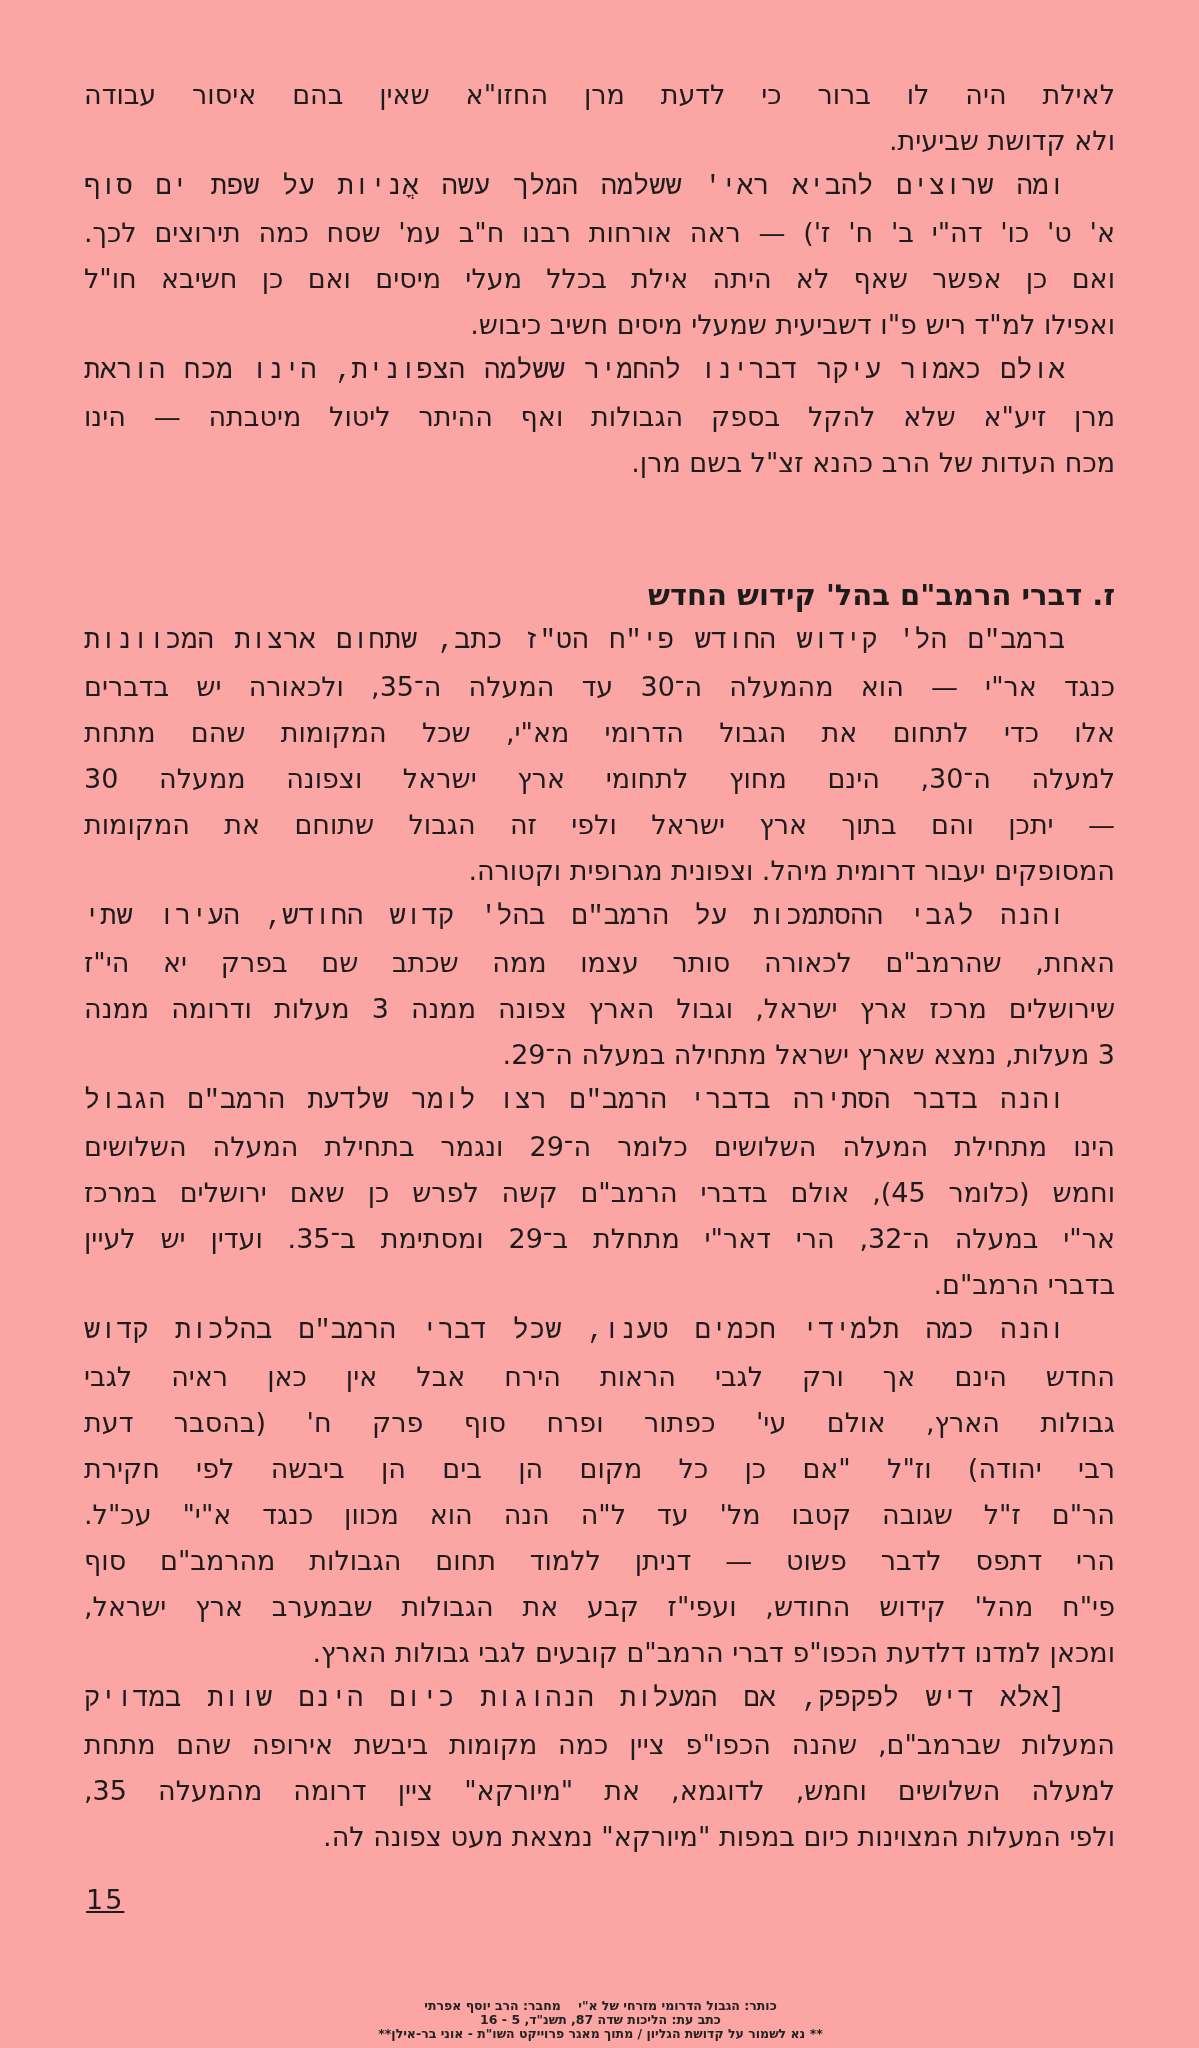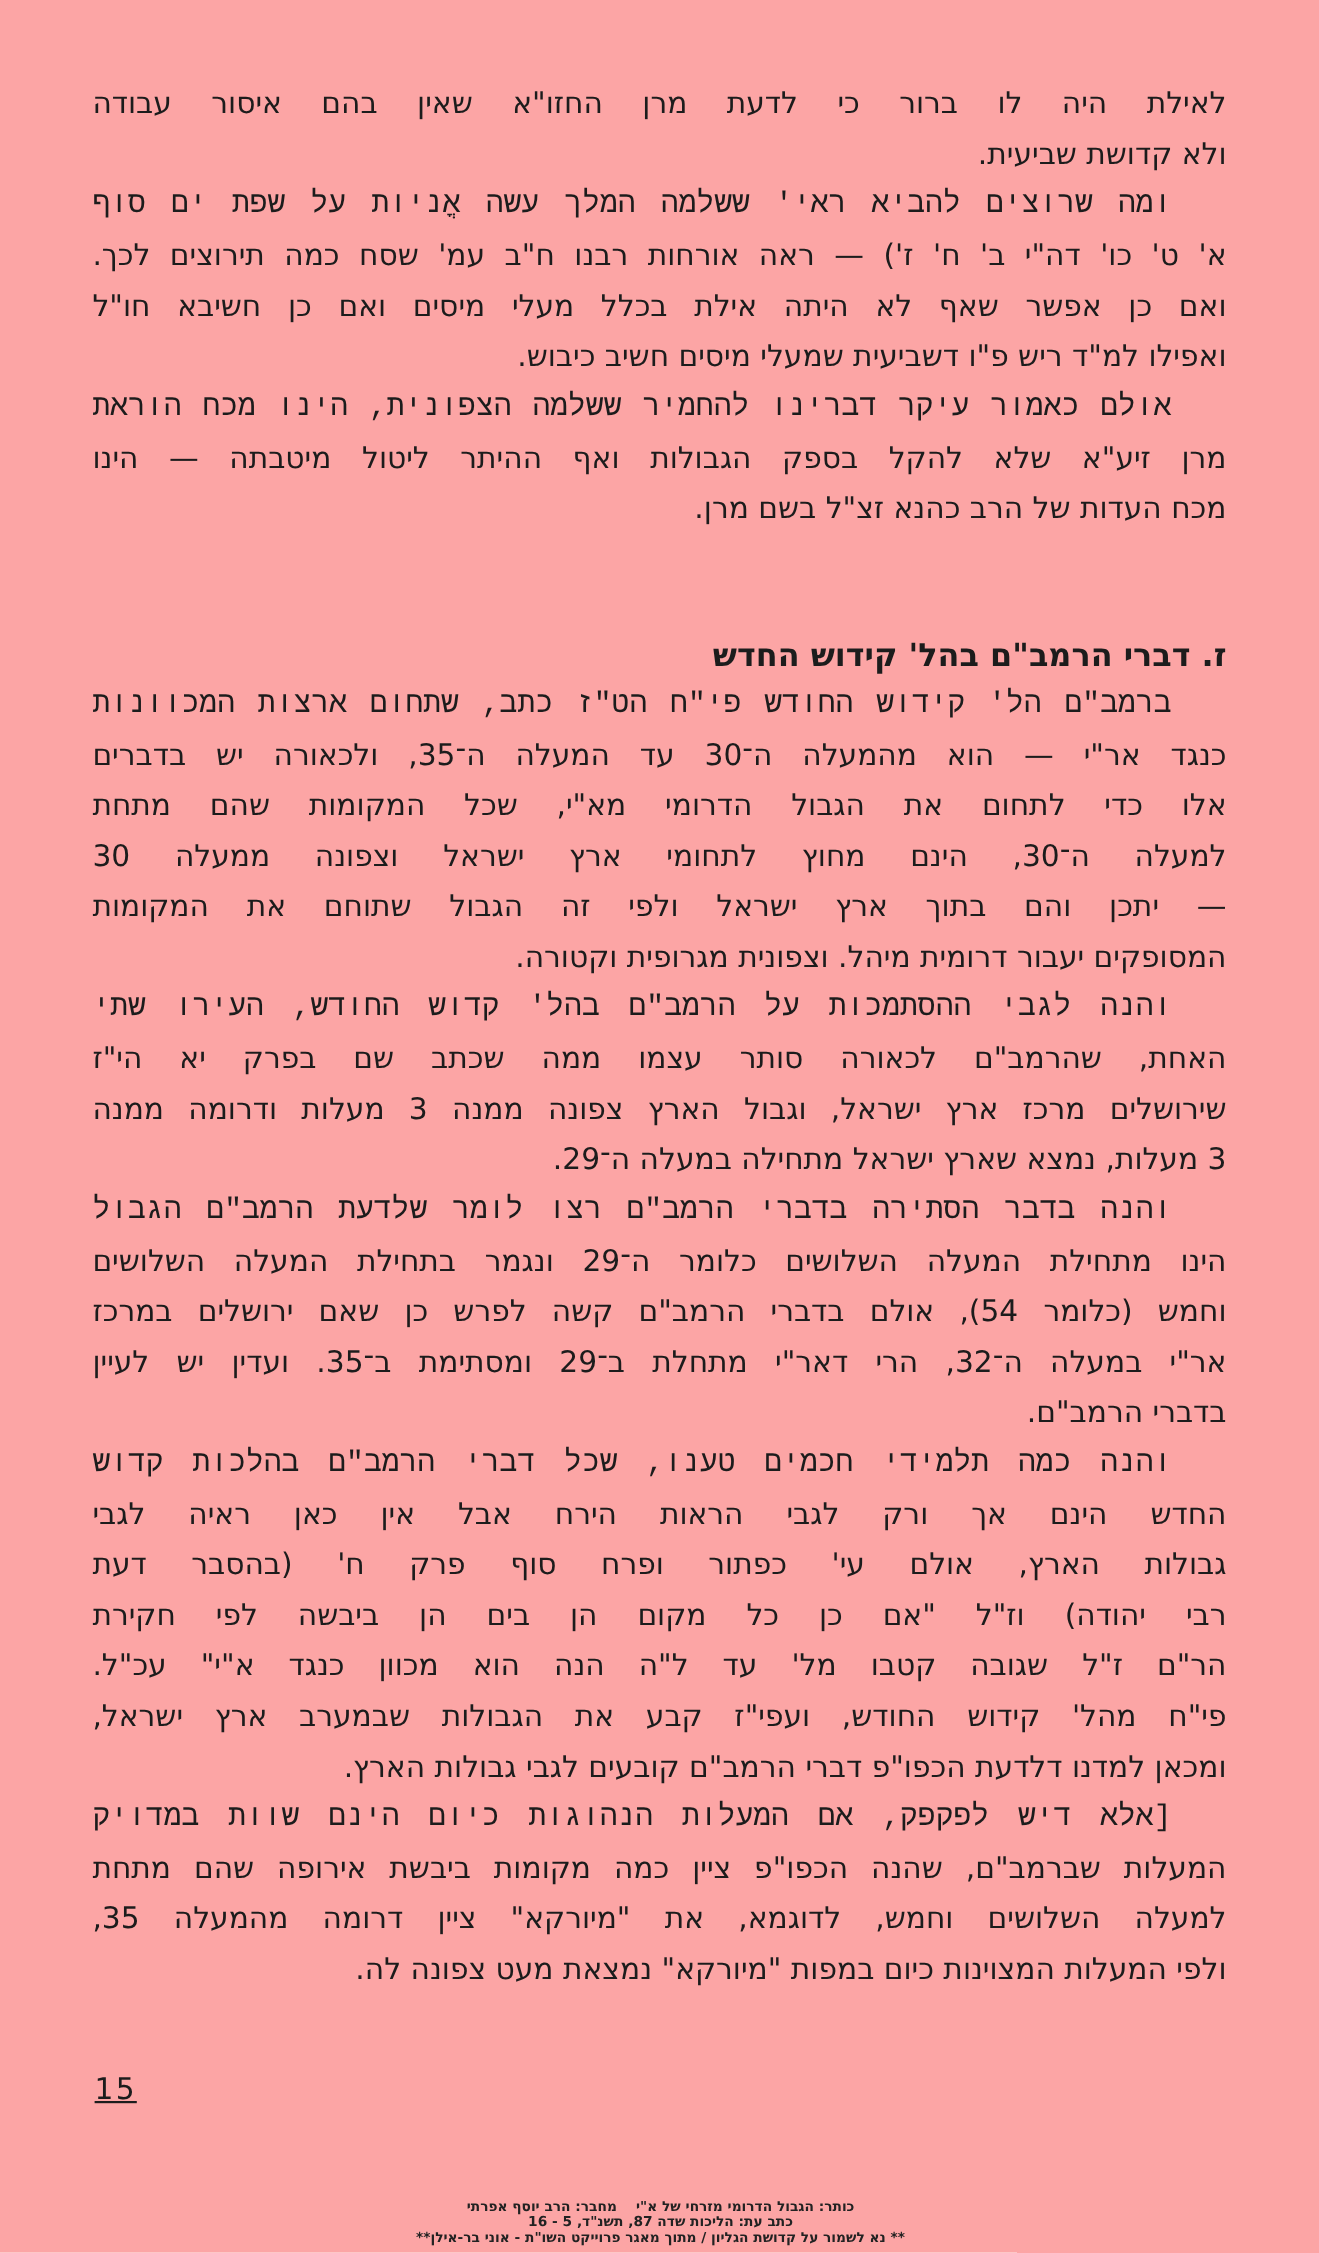--- a/index.html
+++ b/index.html
@@ -99,28 +99,29 @@
     <p class="ln">אלו כדי לתחום את הגבול הדרומי מא"י, שכל המקומות שהם מתחת</p>
     <p class="ln">למעלה ה־30, הינם מחוץ לתחומי ארץ ישראל וצפונה ממעלה 30</p>
     <p class="ln">— יתכן והם בתוך ארץ ישראל ולפי זה הגבול שתוחם את המקומות</p>
     <p class="ln end">המסופקים יעבור דרומית מיהל. וצפונית מגרופית וקטורה.</p>
     <p class="ln in">והנה לגבי ההסתמכות על הרמב"ם בהל' קדוש החודש, העירו שתי הערות</p>
     <p class="ln">האחת, שהרמב"ם לכאורה סותר עצמו ממה שכתב שם בפרק יא הי"ז</p>
     <p class="ln">שירושלים מרכז ארץ ישראל, וגבול הארץ צפונה ממנה 3 מעלות ודרומה ממנה</p>
     <p class="ln end">3 מעלות, נמצא שארץ ישראל מתחילה במעלה ה־29.</p>
     <p class="ln in">והנה בדבר הסתירה בדברי הרמב"ם רצו לומר שלדעת הרמב"ם הגבול הדרומי</p>
     <p class="ln">הינו מתחילת המעלה השלושים כלומר ה־29 ונגמר בתחילת המעלה השלושים</p>
-    <p class="ln">וחמש (כלומר 54), אולם בדברי הרמב"ם קשה לפרש כן שאם ירושלים במרכז</p>
+    <p class="ln">וחמש (כלומר 45), אולם בדברי הרמב"ם קשה לפרש כן שאם ירושלים במרכז</p>
     <p class="ln">אר"י במעלה ה־32, הרי דאר"י מתחלת ב־29 ומסתימת ב־35. ועדין יש לעיין</p>
     <p class="ln end">בדברי הרמב"ם.</p>
     <p class="ln in">והנה כמה תלמידי חכמים טענו, שכל דברי הרמב"ם בהלכות קדוש</p>
     <p class="ln">החדש הינם אך ורק לגבי הראות הירח אבל אין כאן ראיה לגבי</p>
     <p class="ln">גבולות הארץ, אולם עי' כפתור ופרח סוף פרק ח' (בהסבר דעת</p>
     <p class="ln">רבי יהודה) וז"ל "אם כן כל מקום הן בים הן ביבשה לפי חקירת</p>
     <p class="ln">הר"ם ז"ל שגובה קטבו מל' עד ל"ה הנה הוא מכוון כנגד א"י" עכ"ל.</p>
+    <p class="ln">הרי דתפס לדבר פשוט — דניתן ללמוד תחום הגבולות מהרמב"ם סוף</p>
     <p class="ln">פי"ח מהל' קידוש החודש, ועפי"ז קבע את הגבולות שבמערב ארץ ישראל,</p>
     <p class="ln end">ומכאן למדנו דלדעת הכפו"פ דברי הרמב"ם קובעים לגבי גבולות הארץ.</p>
     <p class="ln in">[אלא דיש לפקפק, אם המעלות הנהוגות כיום הינם שוות במדויק לציון</p>
     <p class="ln">המעלות שברמב"ם, שהנה הכפו"פ ציין כמה מקומות ביבשת אירופה שהם מתחת</p>
     <p class="ln">למעלה השלושים וחמש, לדוגמא, את "מיורקא" ציין דרומה מהמעלה 35,</p>
     <p class="ln end">ולפי המעלות המצוינות כיום במפות "מיורקא" נמצאת מעט צפונה לה.</p>
   </main>
 
   <div class="page-number">15</div>
 

